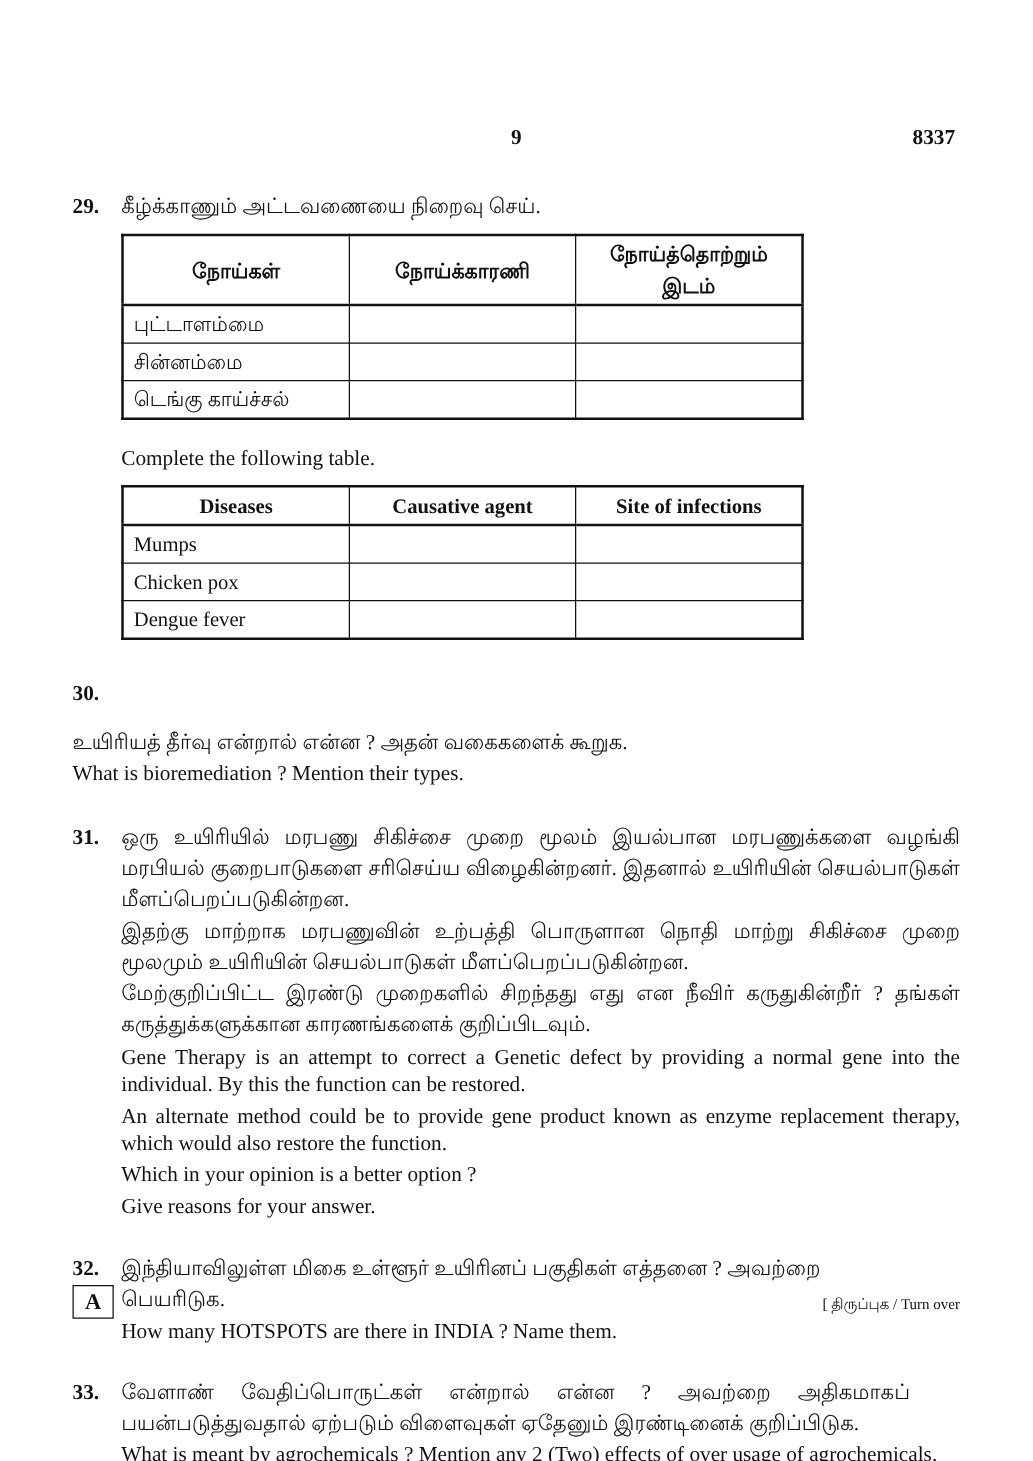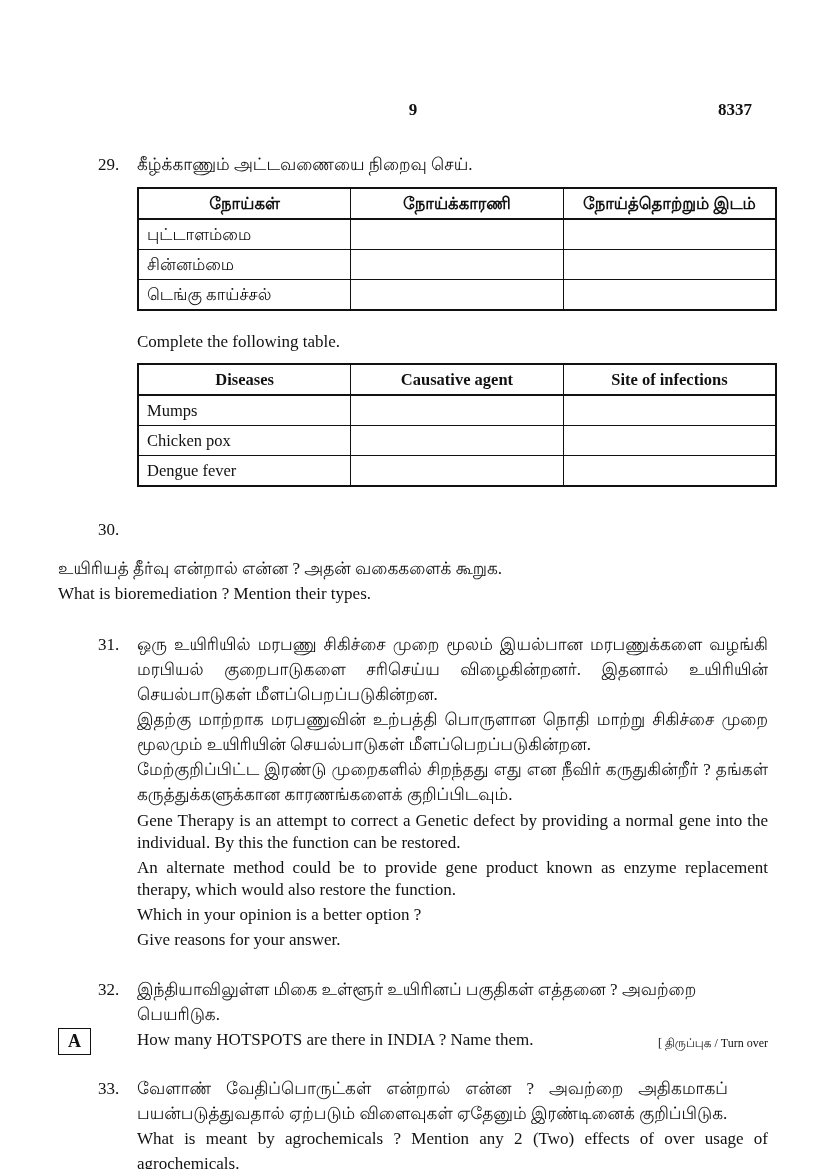--- a/index.html
+++ b/index.html
@@ -22,48 +22,47 @@
     font-weight: bold;
     font-size: 17px;
   }
   .page-head .page-num {
     position: absolute;
     left: 0; right: 0;
     text-align: center;
   }
   .page-head .paper-code {
     position: absolute;
-    right: 16px;
+    right: 4px;
     top: 0;
   }
   .question {
     display: flex;
     align-items: flex-start;
   }
   .q-num {
     flex: 0 0 39px;
-    font-weight: normal;
+    font-weight: bold;
     font-size: 17px;
     line-height: 25px;
-    margin-left: 40px;
   }
   .q-body {
     flex: 1 1 auto;
     font-size: 17px;
     line-height: 25px;
   }
   .q-body .pad-r { padding-right: 40px; }
   .tamil-line { line-height: 25px; }
   .eng-line   { line-height: 25px; }
   .just { text-align: justify; }
   .q31-eng p { line-height: 22px; margin-top: 3px; text-align: justify; }
   .q31-tam p { line-height: 25px; text-align: justify; }
   table.q-table {
     border-collapse: collapse;
-    width: 640px;
+    width: 546px;
     margin-top: 10px;
     table-layout: fixed;
   }
   table.q-table th, table.q-table td {
     border: 1.6px solid #111;
     font-size: 16.5px;
     padding: 2px 8px;
     height: 27px;
   }
   table.q-table th {

